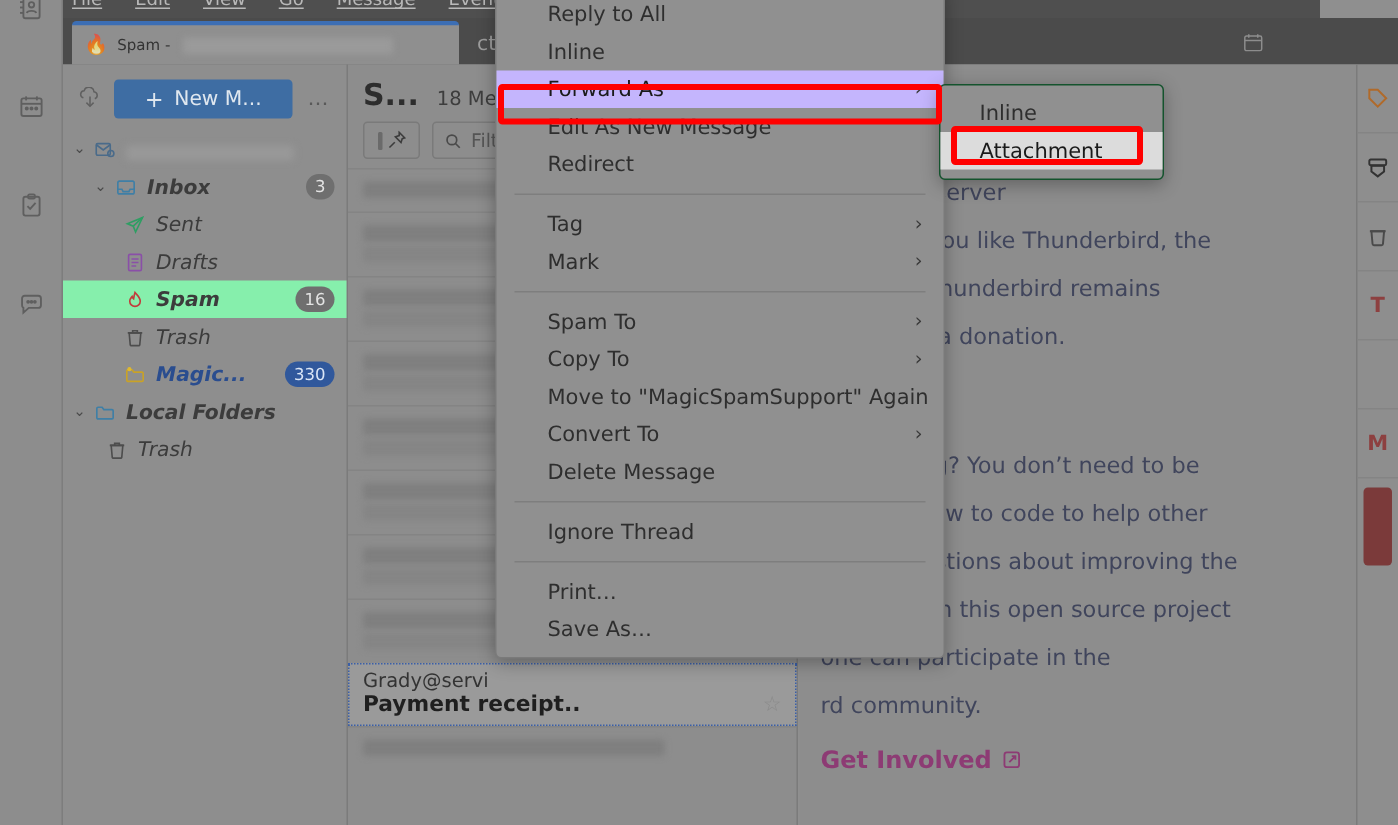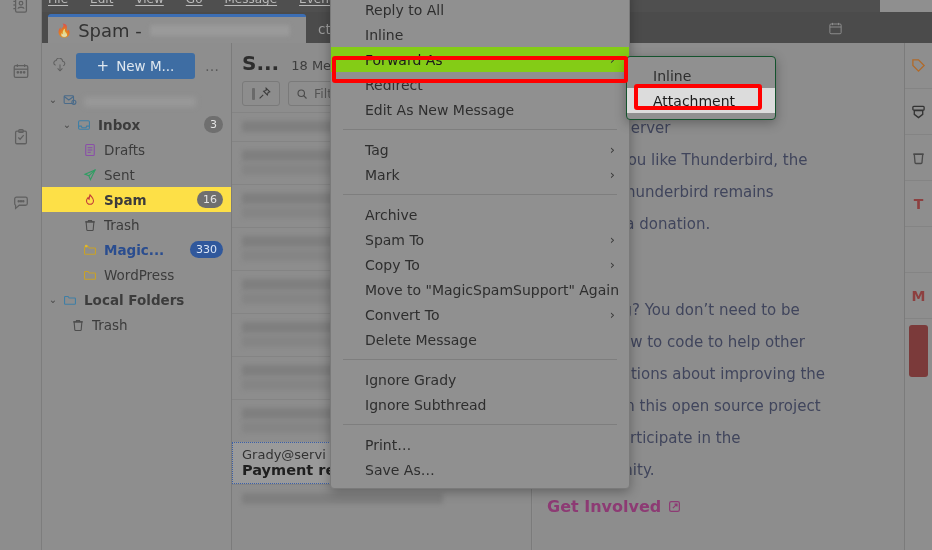--- a/index.html
+++ b/index.html
@@ -51,21 +51,21 @@
     background: #4b4b4b;
   }
   #tab-spam {
     position: absolute; left: 6px; top: 2px; width: 258px; height: 29px;
     background: #8f8f8f;
     border-top: 3px solid #3c6eb4;
     border-radius: 3px 3px 0 0;
     display: flex; align-items: center; padding: 0 8px; gap: 6px;
   }
   #tab-spam .flame { font-size: 13px; color: #b33; opacity:.75; }
-  #tab-spam .tl { font-size: 18px; color: #333; white-space: nowrap; }
+  #tab-spam .tl { font-size: 10px; color: #333; white-space: nowrap; }
   #tab-spam .redact {
     display:inline-block; height: 11px; width: 140px; border-radius: 2px;
     background: #9a9a9a; filter: blur(2.2px); margin-left: 2px;
   }
   #tab-content {
     position: absolute; left: 268px; top: 2px; width: 320px; height: 29px;
     display: flex; align-items: center; padding: 0 8px; gap: 6px;
     color: #9d9d9d; font-size: 13.5px; white-space: nowrap; overflow: hidden;
   }
   #tab-content .close { color:#bdbdbd; font-size: 14px; margin-left: 4px;}
@@ -93,25 +93,25 @@
     font-size: 13.5px; font-family: inherit;
   }
   #newmsg .plus { font-size: 15px; font-weight: 400;}
   #fp-top .dots { color:#444; font-size:14px; padding: 0 4px; opacity:.7;}
 
   .ftree { margin-top: 6px; }
   .frow {
     display:flex; align-items:center; height: 25px; padding-right: 8px;
     color: #3c3c3c; white-space: nowrap;
   }
-  .frow.selected { background: #fde047; }
+  .frow.selected { background: #86efac; }
   .frow .tw { width: 14px; text-align:center; color:#4a4a4a; font-size: 10px; flex:none; }
   .frow .ficon { width: 20px; display:flex;align-items:center;justify-content:center;flex:none; }
   .frow .ficon svg { width: 14px; height: 14px; fill:none; stroke-width: 1.4; }
-  .frow .flabel { margin-left: 4px; overflow:hidden; text-overflow: ellipsis; }
+  .frow .flabel { margin-left: 4px; overflow:hidden; text-overflow: ellipsis; font-style: italic; }
   .frow .badge {
     margin-left: auto; min-width: 19px; height: 17px; padding: 0 6px;
     border-radius: 9px; background: #6f6f6f; color: #e4e4e4;
     font-size: 11px; display:flex;align-items:center;justify-content:center;
   }
   .frow .badge.blue { background: #30589c; color: #dbe6f6; }
   .bold { font-weight: bold; }
   .bluetext { color: #2a4d8f; }
 
   
@@ -189,21 +189,21 @@
     font-size: 14px; color: #2e2e2e;
     z-index: 40;
   }
   .mi {
     height: 25px; display:flex; align-items:center;
     padding: 0 14px 0 34px; white-space: nowrap; position: relative;
   }
   .mi .arrow { margin-left: auto; color:#3a3a3a; font-size: 13px; }
   .msep { height: 1px; background: #7e7e7e; margin: 7px 12px; }
   .mi.highlight {
-    background: #84cc16; color: #1a1a1a;
+    background: #c4b5fd; color: #1a1a1a;
   }
 
   
   .redbox {
     position: absolute; border: 4px solid #ff0000; border-radius: 3px;
     pointer-events: none; z-index: 60;
   }
   #redbox-forwardas { left: 332px; top: 56px; width: 296px; height: 27px; }
   #redbox-attachment { left: 634px; top: 84px; width: 128px; height: 26px; }
 
@@ -331,40 +331,40 @@
               <rect x="2" y="3.5" width="14" height="11" rx="1.5"></rect>
               <path d="M2 10.5h3.5l1 2h5l1-2H16"></path>
             </svg>
         </span>
         <span class="flabel bold">Inbox</span>
         <span class="badge">3</span>
       </div>
 
       <div class="frow" style="padding-left:38px">
         <span class="ficon">
+          <svg viewBox="0 0 18 18" stroke="#2f9e63">
+              <path d="M15.5 2.5L2.5 8l5 2 2 5z"></path>
+              <path d="M15.5 2.5L7.5 10"></path>
+            </svg>
+        </span>
+        <span class="flabel">Sent</span>
+      </div>
+
+      <div class="frow" style="padding-left:38px">
+        <span class="ficon">
           <svg viewBox="0 0 18 18" stroke="#8a4fa8">
               <rect x="3.5" y="2" width="11" height="14" rx="1.3"></rect>
               <line x1="6" y1="6" x2="12" y2="6"></line>
               <line x1="6" y1="9" x2="12" y2="9"></line>
               <line x1="6" y1="12" x2="10" y2="12"></line>
             </svg>
         </span>
         <span class="flabel">Drafts</span>
       </div>
 
-      <div class="frow" style="padding-left:38px">
-        <span class="ficon">
-          <svg viewBox="0 0 18 18" stroke="#2f9e63">
-              <path d="M15.5 2.5L2.5 8l5 2 2 5z"></path>
-              <path d="M15.5 2.5L7.5 10"></path>
-            </svg>
-        </span>
-        <span class="flabel">Sent</span>
-      </div>
-
       <div class="frow selected" style="padding-left:38px">
         <span class="ficon">
           <svg viewBox="0 0 18 18" stroke="#c23b3b">
               <path d="M9 2.5c2.5 3 4.5 4.5 4.5 7.5a4.5 4.5 0 01-9 0c0-1.8 1-2.8 2-4 .3 1 .8 1.6 1.3 2 .3-2 .6-3.8 1.2-5.5z"></path>
             </svg>
         </span>
         <span class="flabel bold">Spam</span>
         <span class="badge">16</span>
       </div>
 
@@ -383,28 +383,20 @@
         <span class="ficon">
           <svg viewBox="0 0 18 18" stroke="#c9a227">
               <path d="M2 5.5a1 1 0 011-1h3.5l1.5 2H15a1 1 0 011 1v6a1 1 0 01-1 1H3a1 1 0 01-1-1z"></path>
               <circle cx="4.2" cy="4" r="1.8" fill="#e0b92e" stroke="none"></circle>
             </svg>
         </span>
         <span class="flabel bold bluetext">Magic...</span>
         <span class="badge blue">330</span>
       </div>
 
-      <div class="frow" style="padding-left:38px">
-        <span class="ficon">
-          <svg viewBox="0 0 18 18" stroke="#c9a227">
-              <path d="M2 5.5a1 1 0 011-1h3.5l1.5 2H15a1 1 0 011 1v6a1 1 0 01-1 1H3a1 1 0 01-1-1z"></path>
-            </svg>
-        </span>
-        <span class="flabel">WordPress</span>
-      </div>
 
       <div class="frow" style="padding-left:4px">
         <span class="tw">⌄</span>
         <span class="ficon">
           <svg viewBox="0 0 18 18" stroke="#3f7fa6">
               <path d="M2 5.5a1 1 0 011-1h3.5l1.5 2H15a1 1 0 011 1v6a1 1 0 01-1 1H3a1 1 0 01-1-1z"></path>
             </svg>
         </span>
         <span class="flabel bold">Local Folders</span>
       </div>
@@ -545,62 +537,56 @@
       <span>Reply to All</span>
     </div>
     <div class="mi">
       <span>Inline</span>
     </div>
     <div class="mi highlight">
       <span>Forward As</span>
       <span class="arrow">›</span>
     </div>
     <div class="mi">
+      <span>Edit As New Message</span>
+    </div>
+    <div class="mi">
       <span>Redirect</span>
-    </div>
-    <div class="mi">
-      <span>Edit As New Message</span>
     </div>
     <div class="msep"></div>
     <div class="mi">
       <span>Tag</span>
       <span class="arrow">›</span>
     </div>
     <div class="mi">
       <span>Mark</span>
       <span class="arrow">›</span>
     </div>
     <div class="msep"></div>
     <div class="mi">
-      <span>Archive</span>
-    </div>
-    <div class="mi">
       <span>Spam To</span>
       <span class="arrow">›</span>
     </div>
     <div class="mi">
       <span>Copy To</span>
       <span class="arrow">›</span>
     </div>
     <div class="mi">
       <span>Move to "MagicSpamSupport" Again</span>
     </div>
     <div class="mi">
       <span>Convert To</span>
       <span class="arrow">›</span>
     </div>
     <div class="mi">
       <span>Delete Message</span>
     </div>
     <div class="msep"></div>
     <div class="mi">
-      <span>Ignore Grady</span>
-    </div>
-    <div class="mi">
-      <span>Ignore Subthread</span>
+      <span>Ignore Thread</span>
     </div>
     <div class="msep"></div>
     <div class="mi">
       <span>Print…</span>
     </div>
     <div class="mi">
       <span>Save As…</span>
     </div>
   </div>
 

